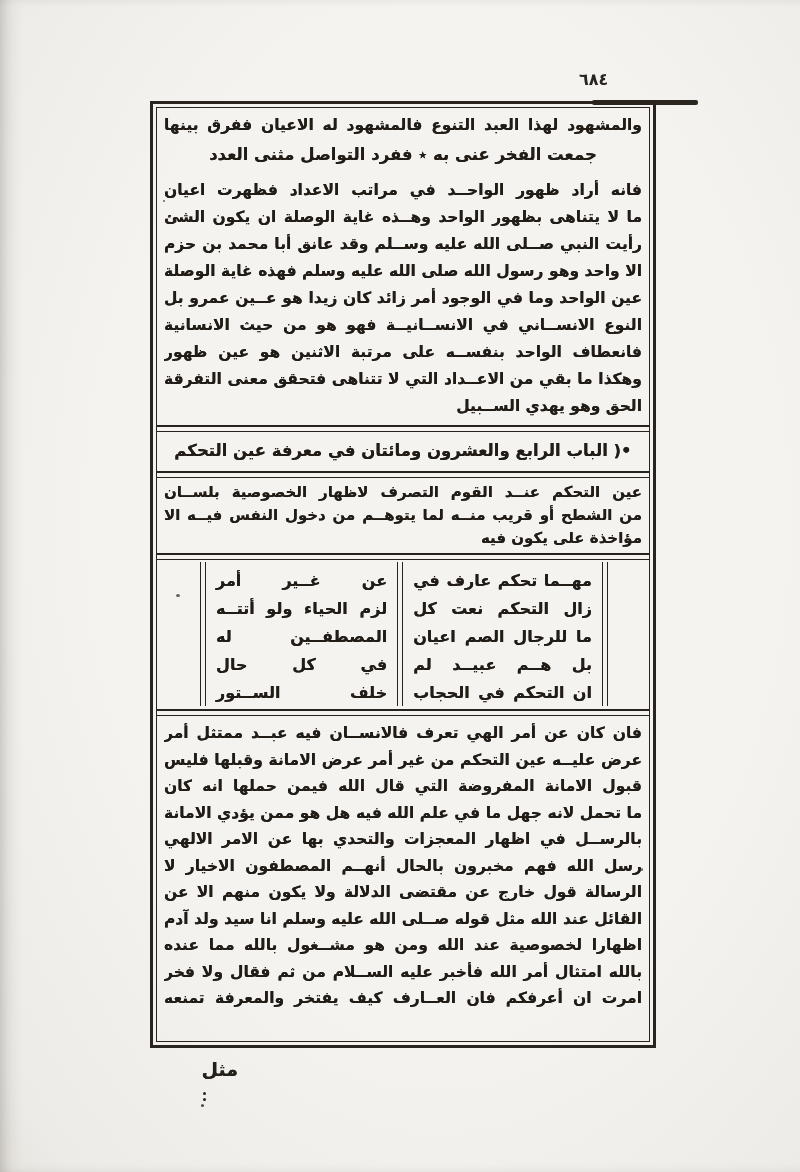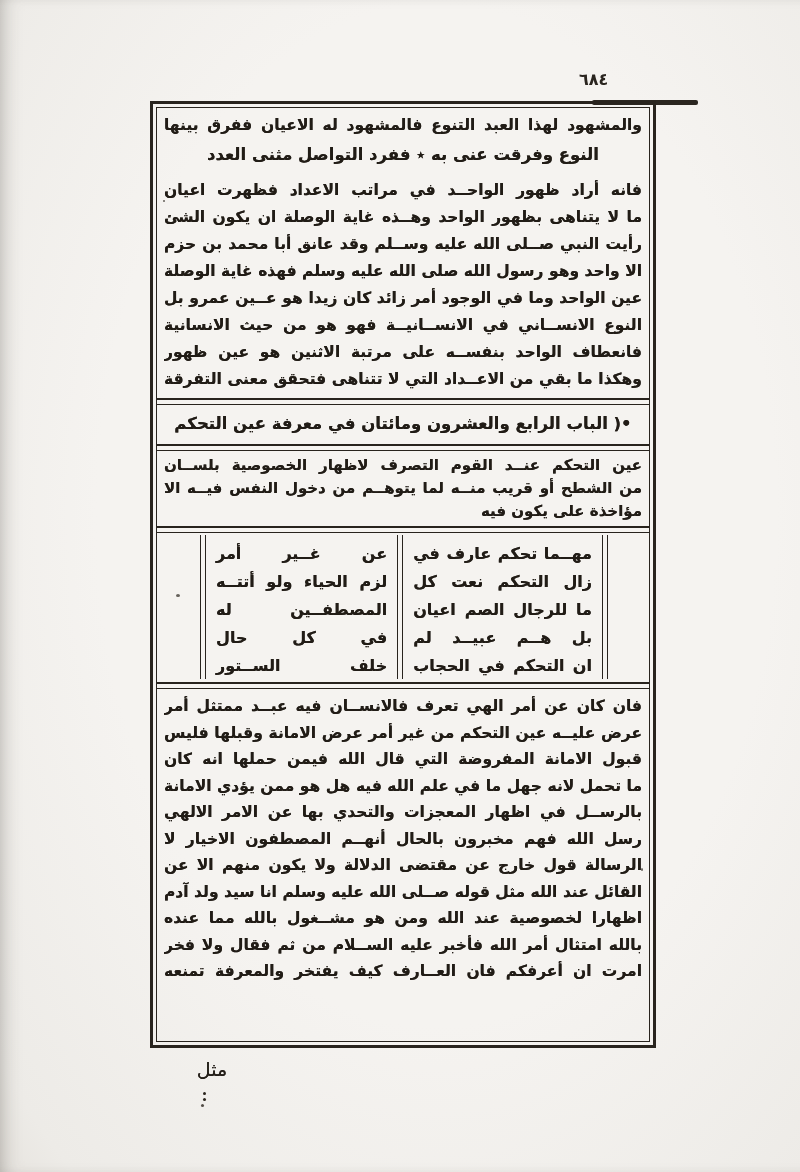--- a/index.html
+++ b/index.html
@@ -69,21 +69,21 @@
   .pcol.right{flex:1.04;}
   .pln{
     height:28px;line-height:28px;font-size:16px;overflow:hidden;
     padding:0 10px;text-align:justify;text-align-last:justify;
     text-shadow:0 0 .5px rgba(33,28,22,.85);
   }
   .p4{margin-top:4px;}
   .p4 .ln{line-height:26.5px;height:26.5px;}
   .catchword{
     position:absolute;left:186px;top:1058px;width:52px;
-    font-size:19px;font-weight:normal;color:#241f19;direction:rtl;text-align:center;
+    font-size:19px;font-weight:bold;color:#241f19;direction:rtl;text-align:right;
     text-shadow:0 0 .6px rgba(33,28,22,.9);
   }
   .catch-mark{
     position:absolute;left:203px;top:1092px;width:3px;height:3px;border-radius:50%;
     background:#2a241d;box-shadow:0 6px 0 0 #2a241d,-2px 12px 0 0 rgba(42,36,29,.8);
   }
   .speck{position:absolute;background:rgba(40,34,27,.7);border-radius:50%;}
   .s1{left:176px;top:594px;width:4px;height:3px;}
   .s2{left:163px;top:200px;width:2px;height:2px;}
   .s3{left:641px;top:868px;width:2px;height:3px;}
@@ -96,31 +96,32 @@
   <div class="pagenum">٦٨٤</div>
   <div class="overshoot"></div>
 
   <div class="frame">
     <div class="frame-inner">
 
       <div class="p1">
         <div class="ln">والمشهود لهذا العبد التنوع فالمشهود له الاعيان ففرق بينها وبين الوجود ٭ وأما قول من</div>
       </div>
 
-      <div class="distich">النوع وفرقت عنى به ٭ ففرد التواصل مثنى العدد</div>
+      <div class="distich">جمعت الفخر عنى به ٭ ففرد التواصل مثنى العدد</div>
 
       <div class="p2">
         <div class="ln">فانه أراد ظهور الواحــد في مراتب الاعداد فظهرت اعيان الاثنين والثلاثة والاربعــة الى</div>
         <div class="ln">ما لا يتناهى بظهور الواحد وهــذه غاية الوصلة ان يكون الشئ عين ما ظهر ولا يعرف انه هو كما</div>
         <div class="ln">رأيت النبي صــلى الله عليه وســلم وقد عانق أبا محمد بن حزم المحدث فغاب الواحد في الآخر فلم ير</div>
         <div class="ln">الا واحد وهو رسول الله صلى الله عليه وسلم فهذه غاية الوصلة وهو المعبر عنه بالاتحاد أي الاثنين</div>
         <div class="ln">عين الواحد وما في الوجود أمر زائد كان زيدا هو عــين عمرو بل عــين جميــع أشخاص هذا</div>
         <div class="ln">النوع الانســاني في الانســانيــة فهو هو من حيث الانسانية وليس هو هو من حيث الشخصــية</div>
         <div class="ln">فانعطاف الواحد بنفســه على مرتبة الاثنين هو عين ظهور الاثنــين وما ثم سوى عين الواحــد</div>
         <div class="ln">وهكذا ما بقي من الاعــداد التي لا تتناهى فتحقق معنى التفرقة ان كنت ذا لب سليم والله يقول</div>
+        <div class="ln end">الحق وهو يهدي الســبيل</div>
       </div>
 
       <div class="divider"></div>
       <div class="heading">•( الباب الرابع والعشرون ومائتان في معرفة عين التحكم )•</div>
       <div class="divider tight"></div>
 
       <div class="p3">
         <div class="ln">عين التحكم عنــد القوم التصرف لاظهار الخصوصية بلســان الانبســاط في الدعاء وهو ضرب</div>
         <div class="ln">من الشطح أو قريب منــه لما يتوهــم من دخول النفس فيــه الا ان يكون عن أمر الهي فلا</div>
         <div class="ln end">مؤاخذة على يكون فيه</div>

